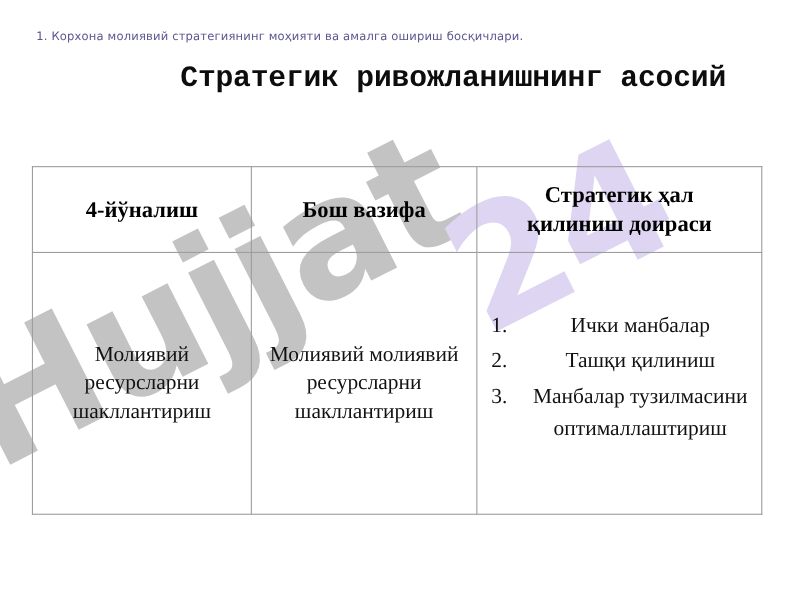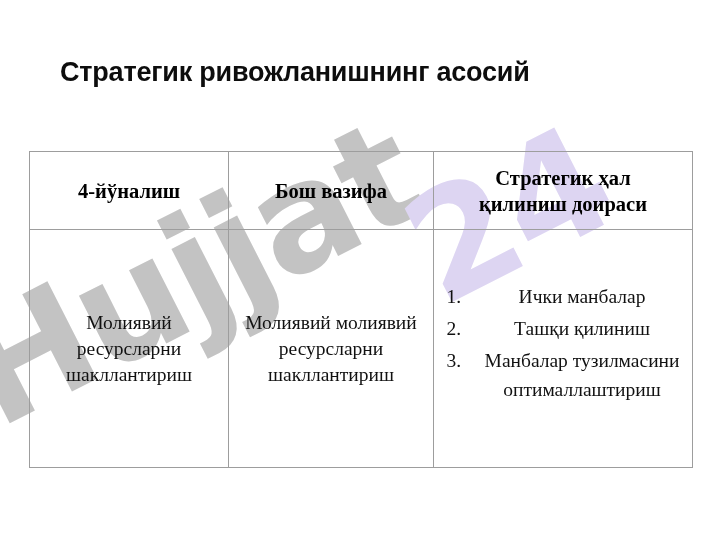--- a/index.html
+++ b/index.html
@@ -74,22 +74,22 @@
     color: #59558f;
     letter-spacing: 0.15px;
     white-space: nowrap;
   }
 
   .title {
     position: absolute;
     left: 60px;
     top: 55px;
     width: 600px;
-    text-align: left;
-    font-family: Liberation Sans, sans-serif;
+    text-align: right;
+    font-family: Liberation Mono, monospace;
     font-weight: 700;
     font-size: 27px;
     line-height: 34px;
     color: #0d0d0d;
     letter-spacing: -0.2px;
   }
 
   
   .tbl-wrap {
     position: absolute;
@@ -169,20 +169,21 @@
 
 <div id="slide">
 
   <div class="wm-layer">
     <div class="wm-gray">Hujjat</div>
     <div class="wm-purple">24</div>
   </div>
 
   <div class="content">
 
+    <div class="subtitle">1. Корхона молиявий стратегиянинг моҳияти ва амалга ошириш босқичлари.</div>
 
     <div class="title">
       <div>Стратегик ривожланишнинг асосий</div>
     </div>
 
     <div class="tbl-wrap">
       <table class="grid">
         <colgroup>
           <col class="col-a">
           <col class="col-b">

